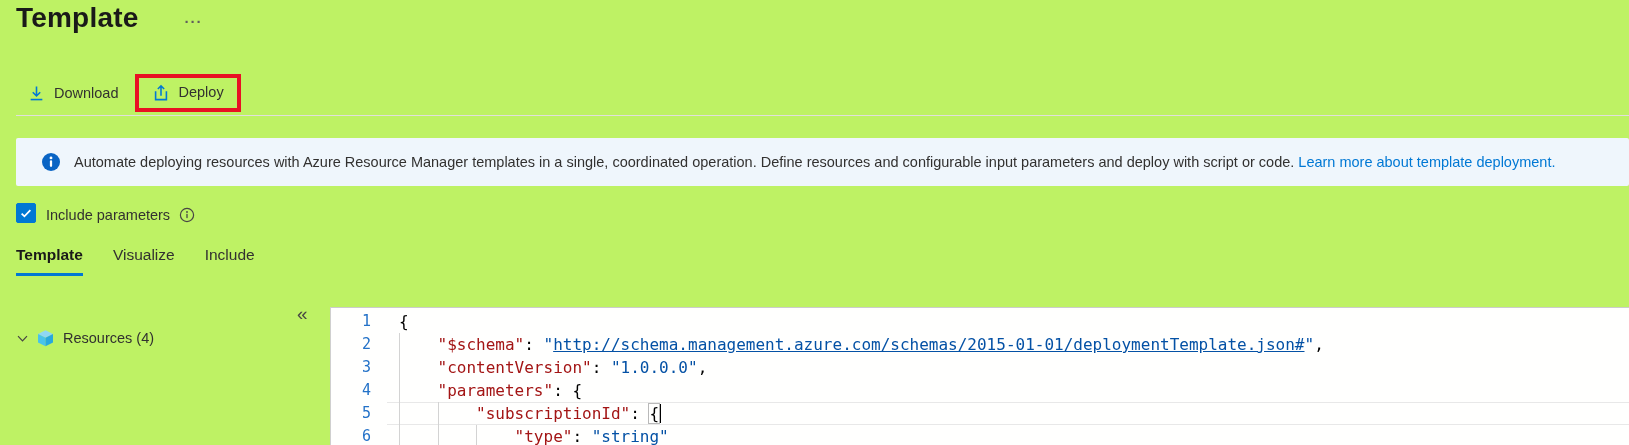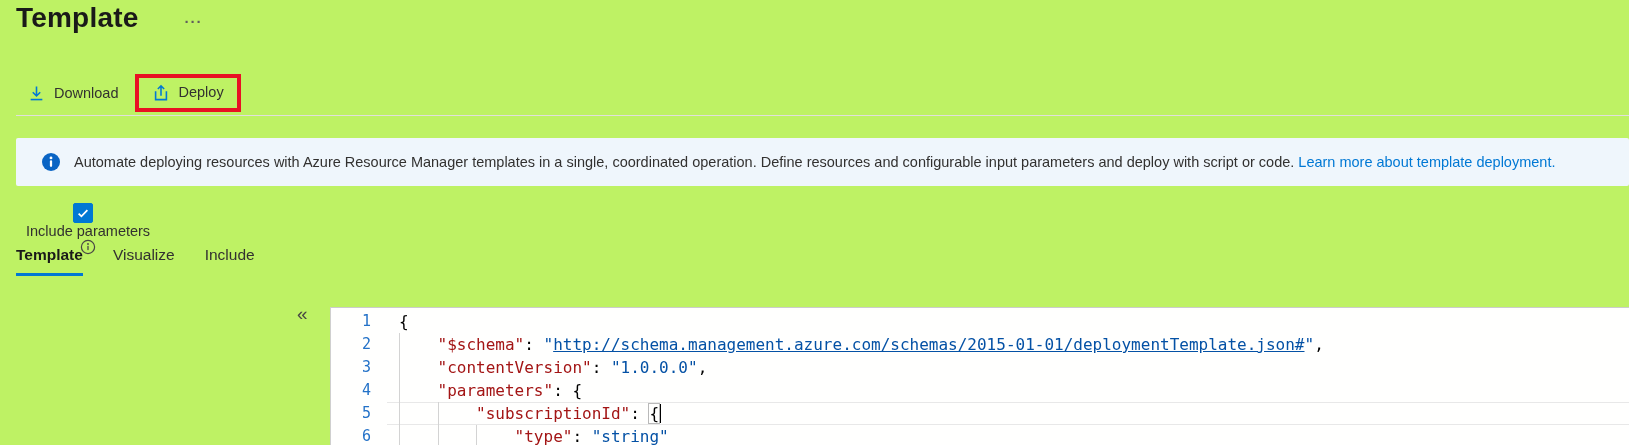--- a/index.html
+++ b/index.html
@@ -24,21 +24,21 @@
   .deploy-box { border: 4px solid #e81123; padding: 4px 9px; margin: 0 4px; display: flex; align-items: center; }
   .deploy-box .tb-item { padding: 2px 4px; }
   .toolbar-sep { position: absolute; top: 115px; left: 16px; right: 0; height: 1px; background: #e1dfdd; }
 
   
   .banner { position: absolute; top: 138px; left: 16px; right: 0; height: 48px; background: #eff6fc; display: flex; align-items: center; padding: 0 12px 0 25px; border-radius: 2px; }
   .banner-text { margin-left: 13px; font-size: 14.5px; color: #323130; white-space: nowrap; }
   .banner-link { color: #0078d4; cursor: pointer; margin-left: 4px; }
 
   
-  .checkbox-row { position: absolute; top: 203px; left: 16px; display: flex; align-items: center; flex-direction: column; }
+  .checkbox-row { position: absolute; top: 203px; left: 16px; display: flex; align-items: flex-end; }
   .checkbox { width: 20px; height: 20px; background: #0078d4; border: 1px solid #0078d4; border-radius: 2px; display: flex; align-items: center; justify-content: center; cursor: pointer; }
   .checkbox-label { margin-left: 10px; font-size: 14.5px; color: #323130; }
   .info-outline { margin-left: 9px; cursor: pointer; display: flex; }
 
   
   .tabs { position: absolute; top: 246px; left: 16px; display: flex; gap: 30px; }
   .tab { font-size: 15.5px; color: #323130; padding-bottom: 9px; cursor: pointer; border-bottom: 3px solid transparent; }
   .tab.active { font-weight: 700; color: #1a1a19; border-bottom-color: #0078d4; }
 
   
@@ -125,20 +125,35 @@
   </div>
 
   <div class="tabs">
     <div class="tab active">Template</div>
     <div class="tab">Visualize</div>
     <div class="tab">Include</div>
   </div>
 
   <div class="collapse-btn">«</div>
   <div class="tree">
+    <div class="tree-row">
+      <span class="tree-chevron">
+        <svg width="13" height="13" viewBox="0 0 16 16" fill="none">
+            <path d="M2.5 5L8 11l5.5-6" stroke="#484644" stroke-width="1.5"></path>
+          </svg>
+      </span>
+      <span class="tree-icon">
+        <svg width="19" height="19" viewBox="0 0 16 16">
+          <polygon points="8,1 14.3,4.2 8,7.4 1.7,4.2" fill="#8fd7f2"></polygon>
+          <polygon points="1.7,4.2 8,7.4 8,14.6 1.7,11.4" fill="#49c3ea"></polygon>
+          <polygon points="14.3,4.2 8,7.4 8,14.6 14.3,11.4" fill="#29a8dd"></polygon>
+        </svg>
+      </span>
+      <span>Resources (4)</span>
+    </div>
   </div>
 
   <div class="editor">
     <div class="current-line"></div>
     <div class="gutter" id="gutter">
         <div class="ln">1</div>
         <div class="ln">2</div>
         <div class="ln">3</div>
         <div class="ln">4</div>
         <div class="ln">5</div>

